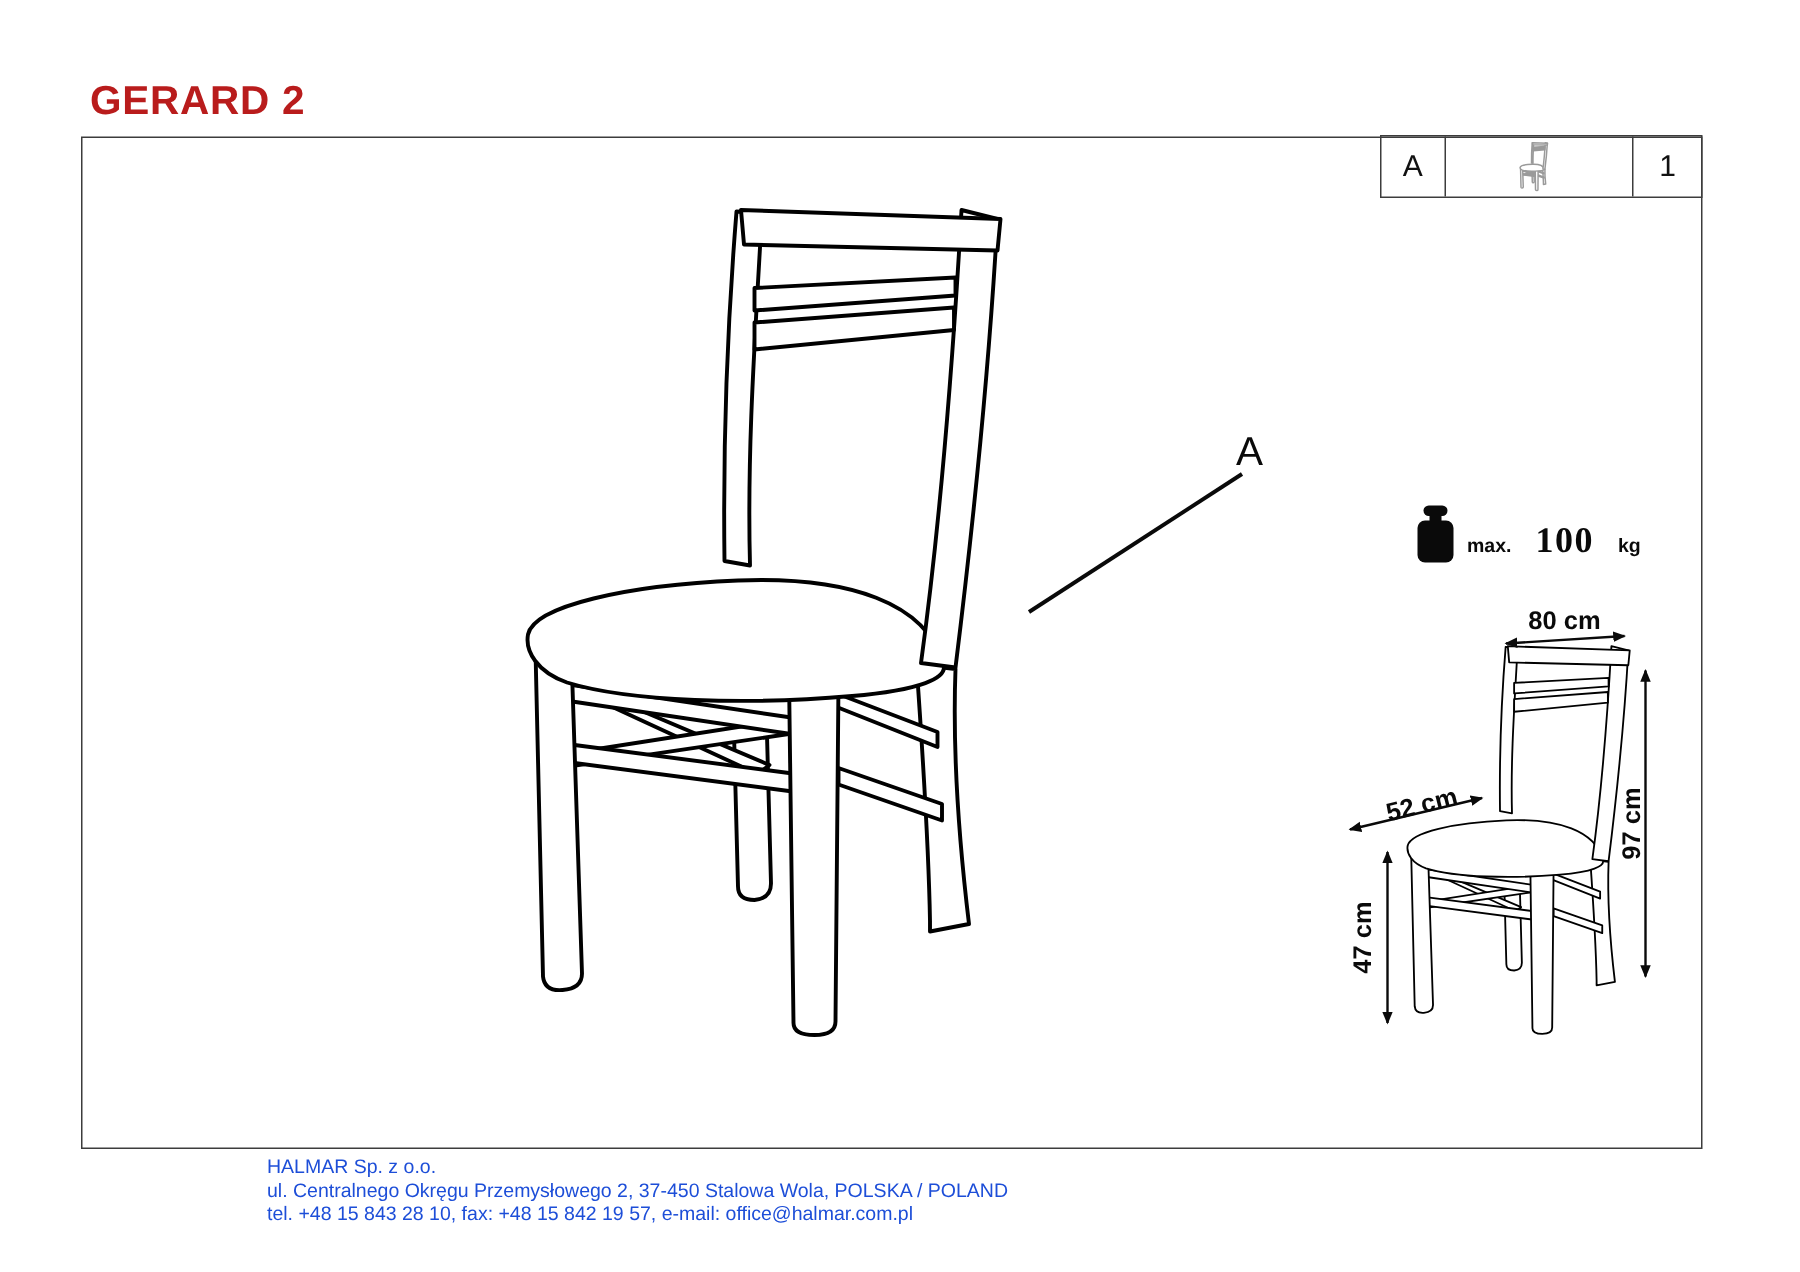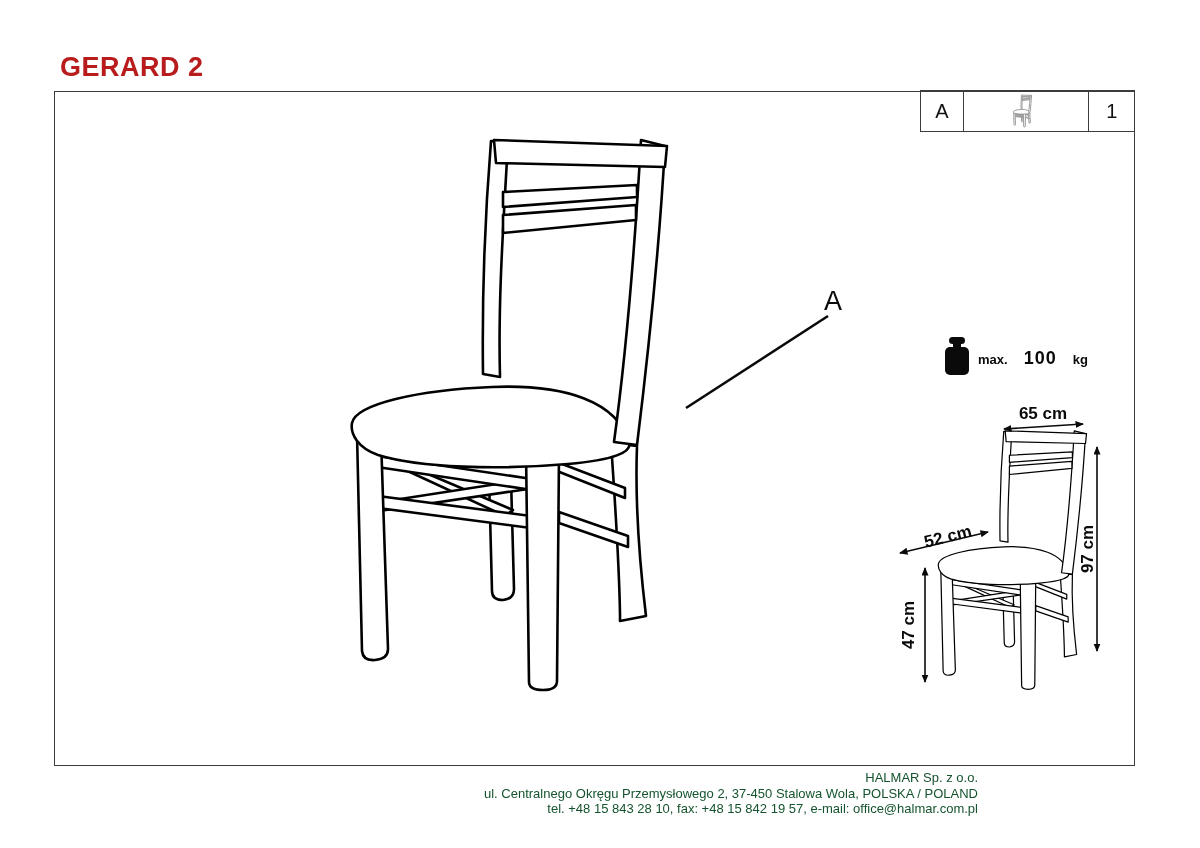--- a/index.html
+++ b/index.html
@@ -27,32 +27,32 @@
   .cell-icon{width:127px;border-left:1px solid #3c3c3c;}
   .cell-page{width:46px;border-left:1px solid #3c3c3c;}
   .svg-layer{left:0;top:0;z-index:2;pointer-events:none;}
   .detail-label{
     left:824px;top:286px;font-size:27px;color:#0a0a0a;z-index:3;
   }
   .load-text{
     left:978px;top:348px;z-index:3;display:flex;align-items:baseline;gap:16px;color:#0a0a0a;
   }
   .load-text .sm{font-size:13px;font-weight:bold;}
-  .load-text .lg{font-size:18px;font-weight:bold;letter-spacing:1px;}
+  .load-text .lg{font-size:24px;font-weight:bold;letter-spacing:1px;font-family:Liberation Serif, serif;}
   .dim{
     z-index:3;font-size:17px;font-weight:bold;color:#0a0a0a;width:64px;text-align:center;
     white-space:nowrap;
   }
   .dim-width{left:1011px;top:404px;}
   .dim-height{left:1056px;top:539px;transform:rotate(-90deg);}
   .dim-depth{left:916px;top:527px;transform:rotate(-14deg);}
   .dim-seat{left:877px;top:615px;transform:rotate(-90deg);}
   .footer{
-    left:178px;top:770px;width:800px;text-align:right;z-index:3;
-    font-size:13px;line-height:15.5px;color:#14532d;
+    left:178px;top:770px;width:800px;text-align:left;z-index:3;
+    font-size:13px;line-height:15.5px;color:#1d4ed8;
   }
 </style>
 </head>
 <body>
 
 <div class="page">
 
   <div class="abs page-title">GERARD 2</div>
 
   <div class="abs drawing-frame"></div>
@@ -128,21 +128,21 @@
   </svg>
 
   <div class="abs detail-label">A</div>
 
   <div class="abs load-text">
     <span class="sm">max.</span>
     <span class="lg">100</span>
     <span class="sm">kg</span>
   </div>
 
-  <div class="abs dim dim-width">65 cm</div>
+  <div class="abs dim dim-width">80 cm</div>
   <div class="abs dim dim-height">97 cm</div>
   <div class="abs dim dim-depth">52 cm</div>
   <div class="abs dim dim-seat">47 cm</div>
 
   <div class="abs footer">
     <div>HALMAR Sp. z o.o.</div>
     <div>ul. Centralnego Okręgu Przemysłowego 2, 37-450 Stalowa Wola, POLSKA / POLAND</div>
     <div>tel. +48 15 843 28 10, fax: +48 15 842 19 57, e-mail: office@halmar.com.pl</div>
   </div>
 

